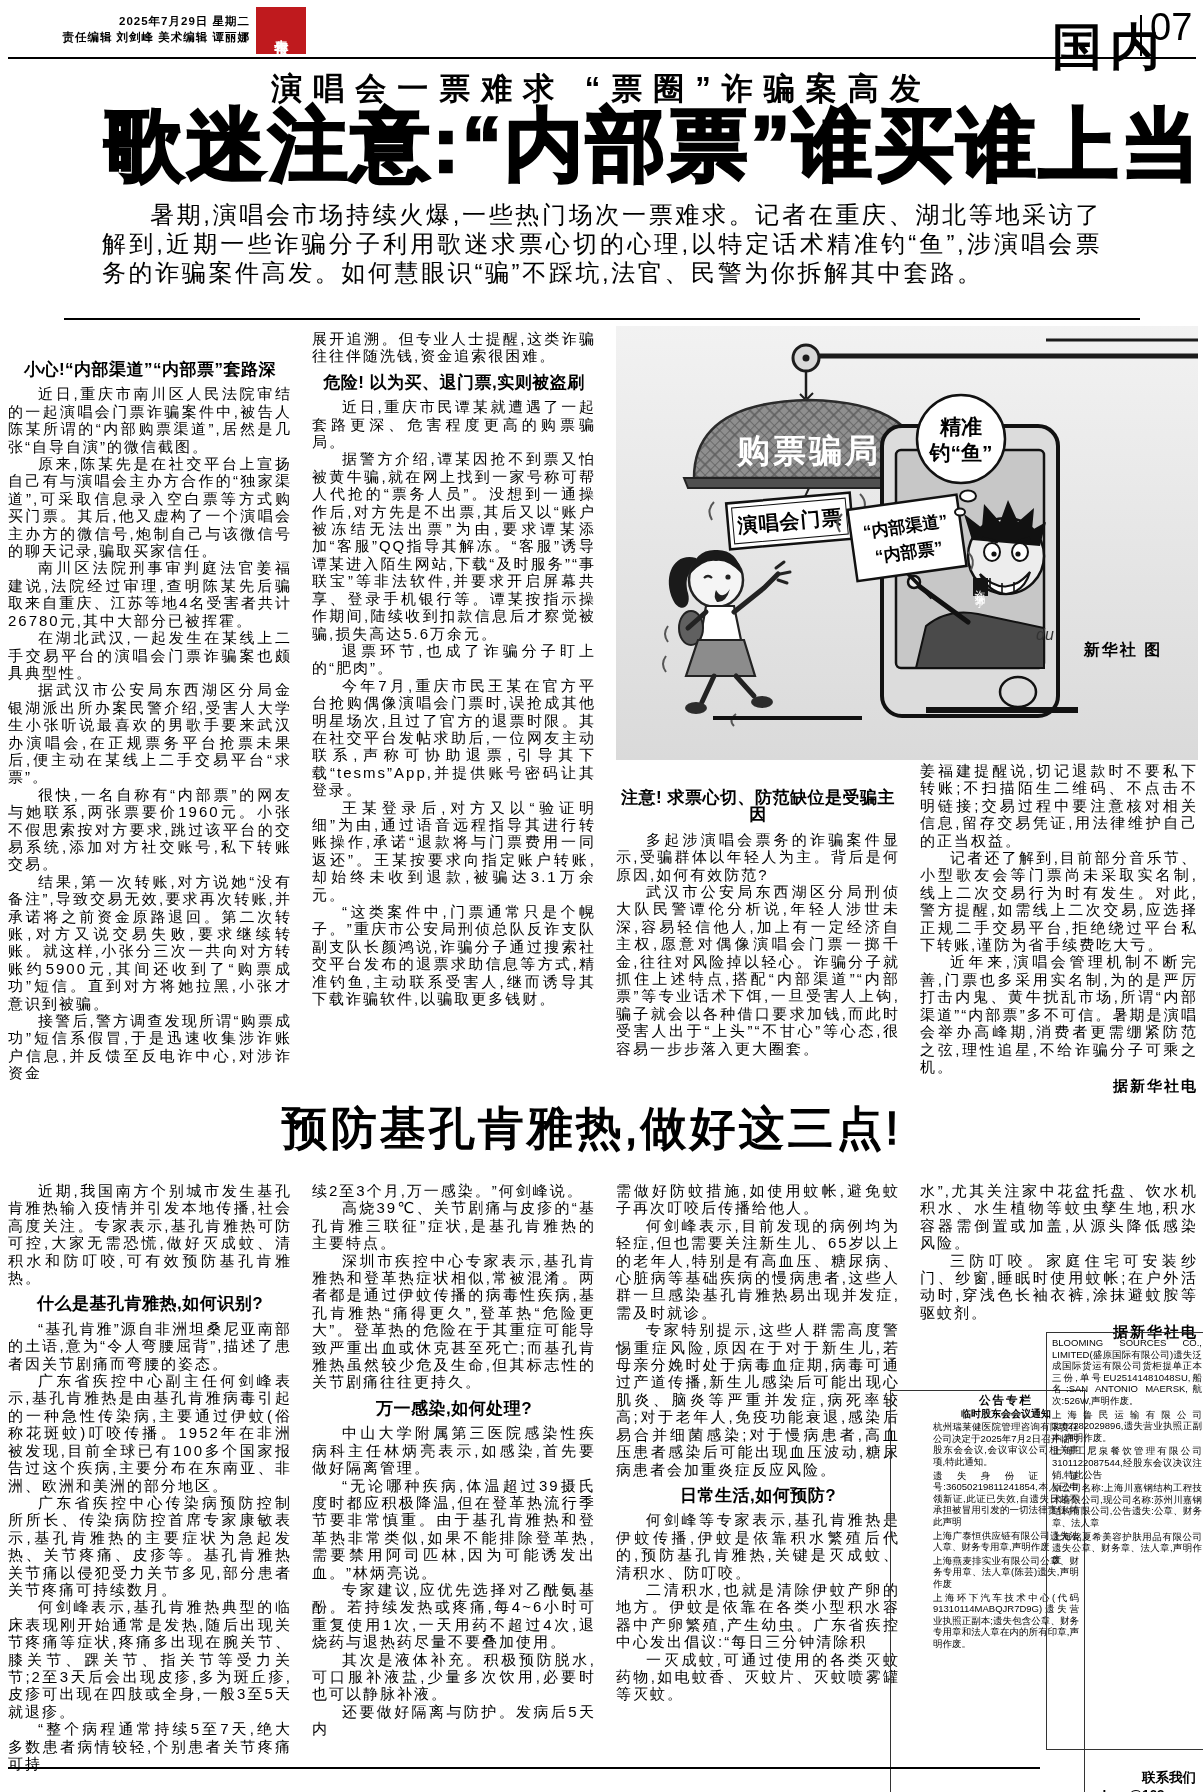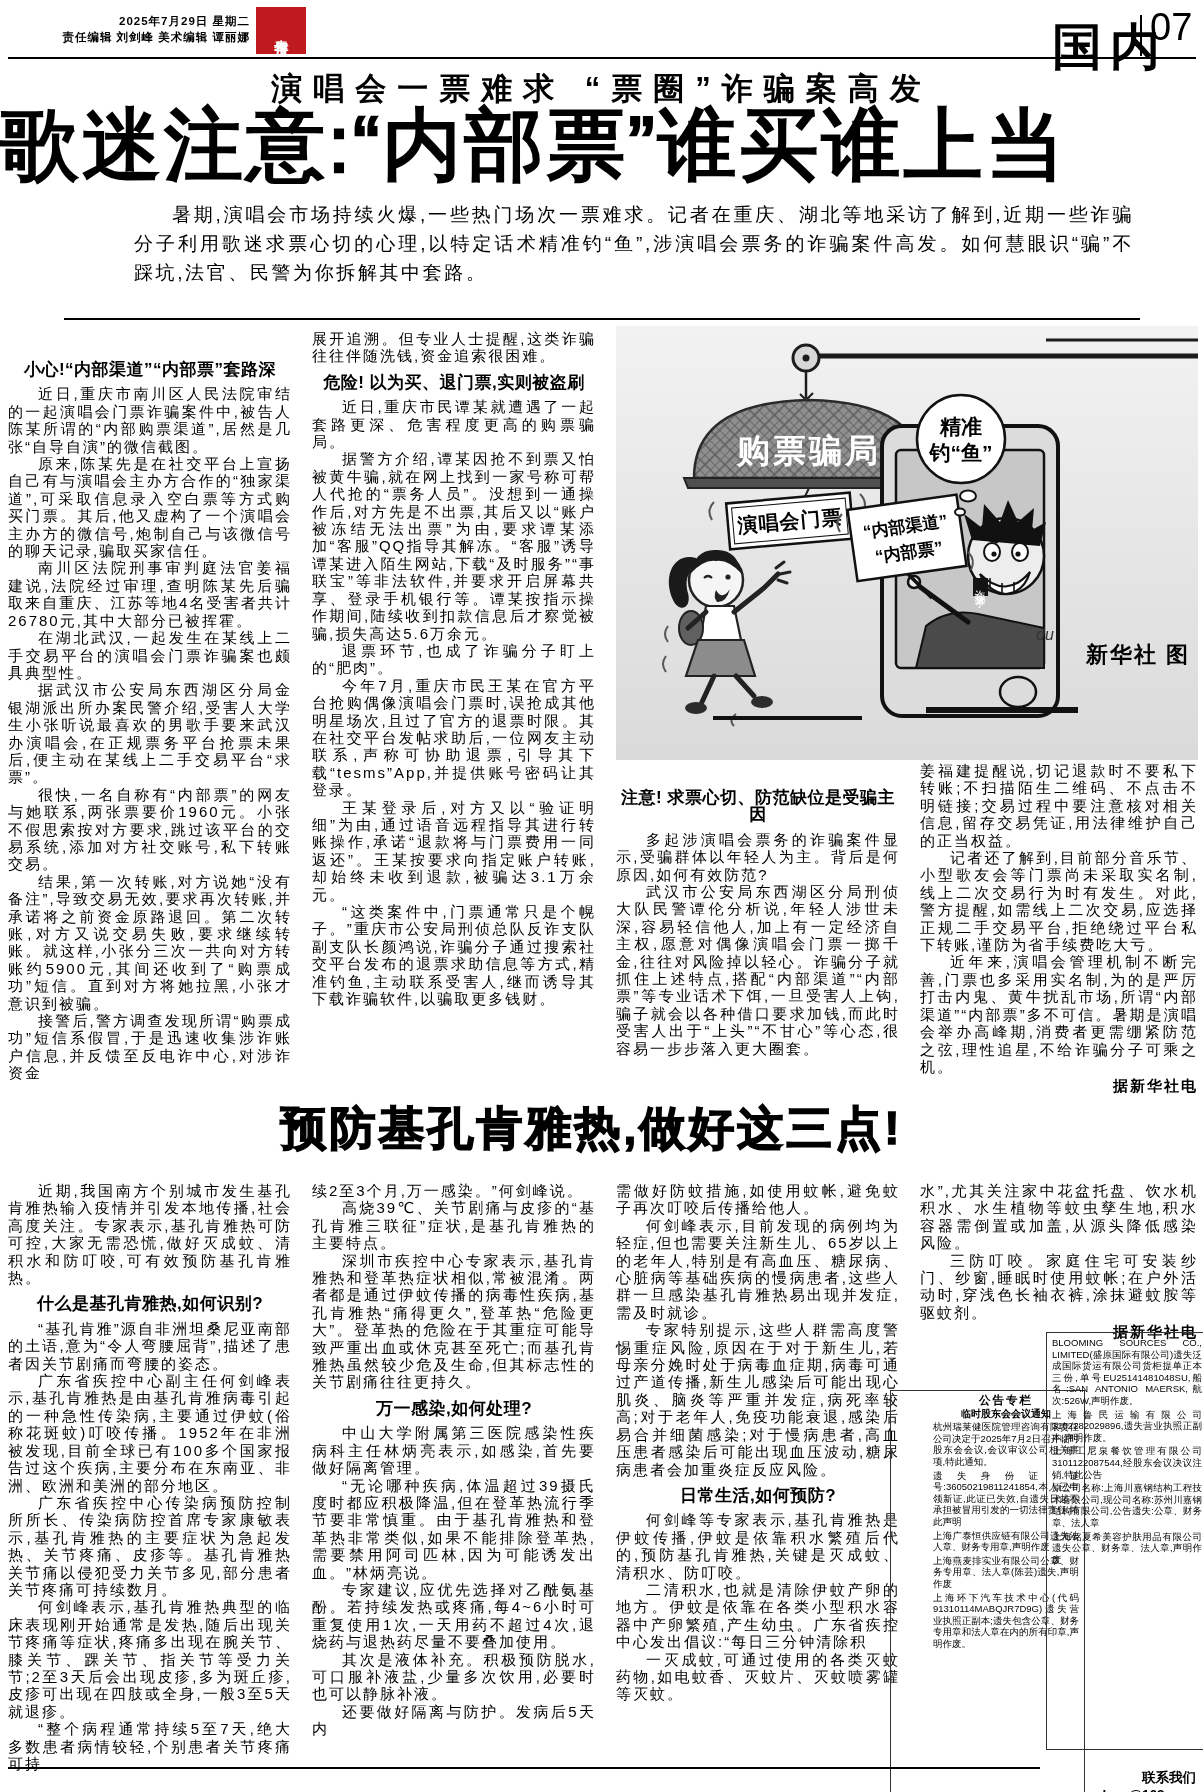--- a/index.html
+++ b/index.html
@@ -7,33 +7,33 @@
   .abs{position:absolute;}
   
   .hd-date{left:58px;top:13px;width:192px;text-align:right;font-size:11.5px;font-weight:bold;line-height:16px;letter-spacing:1px;}
   .logo{left:256px;top:7px;width:50px;height:47px;background:#bf1a1e;color:#fff;display:flex;align-items:center;justify-content:center;writing-mode:vertical-rl;font-family:"Liberation Serif","DejaVu Serif",serif;font-weight:bold;font-size:14px;letter-spacing:1px;}
   .section{left:1052px;top:14px;font-size:50px;font-weight:900;letter-spacing:8px;}
   .vdiv{left:1140px;top:15px;width:2px;height:41px;background:#000;}
   .pagenum{left:1150px;top:6px;font-size:38px;font-weight:400;}
   .hrule{height:2px;background:#000;}
   
   .kicker{left:0;top:68px;width:1203px;text-align:center;font-size:31px;font-weight:900;letter-spacing:11px;}
-  .headline1{left:0;top:104px;width:1203px;text-align:left;font-size:79px;font-weight:400;letter-spacing:3px;-webkit-text-stroke:2.6px #000;line-height:1.05;}
-  .lead{left:102px;top:200px;width:1000px;font-size:19px;line-height:29px;letter-spacing:2.6px;text-align:justify;text-indent:2em;font-weight:500;margin-left:32px;}
+  .headline1{left:0;top:104px;width:1203px;text-align:right;font-size:79px;font-weight:700;letter-spacing:3px;-webkit-text-stroke:2.6px #000;line-height:1.05;}
+  .lead{left:102px;top:200px;width:1000px;font-size:24px;line-height:29px;letter-spacing:2.6px;text-align:justify;text-indent:2em;font-weight:500;}
   
   .col{width:284px;font-size:15px;line-height:17.4px;letter-spacing:2px;text-align:justify;}
   .col p{margin:0;text-indent:2em;}
   .col p.cont{text-indent:0;}
   .subhead{font-weight:bold;font-size:17px;letter-spacing:0.5px;text-align:center;text-indent:0 !important;margin:9px 0 7px !important;}
   .byline{text-align:right;font-weight:bold;text-indent:0 !important;margin-top:2px !important;}
   
-  .headline2{left:0;top:1098px;width:1183px;text-align:center;font-size:46px;font-weight:700;letter-spacing:3px;-webkit-text-stroke:1.4px #000;}
+  .headline2{left:0;top:1098px;width:1183px;text-align:center;font-size:46px;font-weight:400;letter-spacing:3px;-webkit-text-stroke:1.4px #000;}
   
   .cartoon{left:616px;top:326px;width:582px;height:434px;}
-  .credit{left:1056px;top:640px;width:134px;text-align:right;font-weight:bold;font-size:22px;letter-spacing:2px;}
+  .credit{left:1056px;top:640px;width:134px;text-align:center;font-weight:bold;font-size:16px;letter-spacing:2px;}
   .scam-tag{left:973px;top:578px;writing-mode:vertical-rl;background:#141414;color:#fff;font-size:10.5px;letter-spacing:3px;padding:3px 1px;line-height:1.2;}
   
   .adbox{border:1px solid #333;padding:4px 5px;font-size:9.5px;line-height:11.6px;text-align:justify;}
   .adbox p{margin:0 0 2px;}
   .ad-title{text-align:center;font-weight:bold;font-size:11.5px;letter-spacing:2px;margin-bottom:1px !important;}
   .ad-sub{text-align:center;font-weight:bold;font-size:10px;margin-bottom:2px !important;}
   
   .contact{left:1048px;top:1769px;width:148px;text-align:right;font-size:13.5px;font-weight:bold;}
   svg text{font-family:"Liberation Sans","DejaVu Sans",sans-serif;}
 </style>

